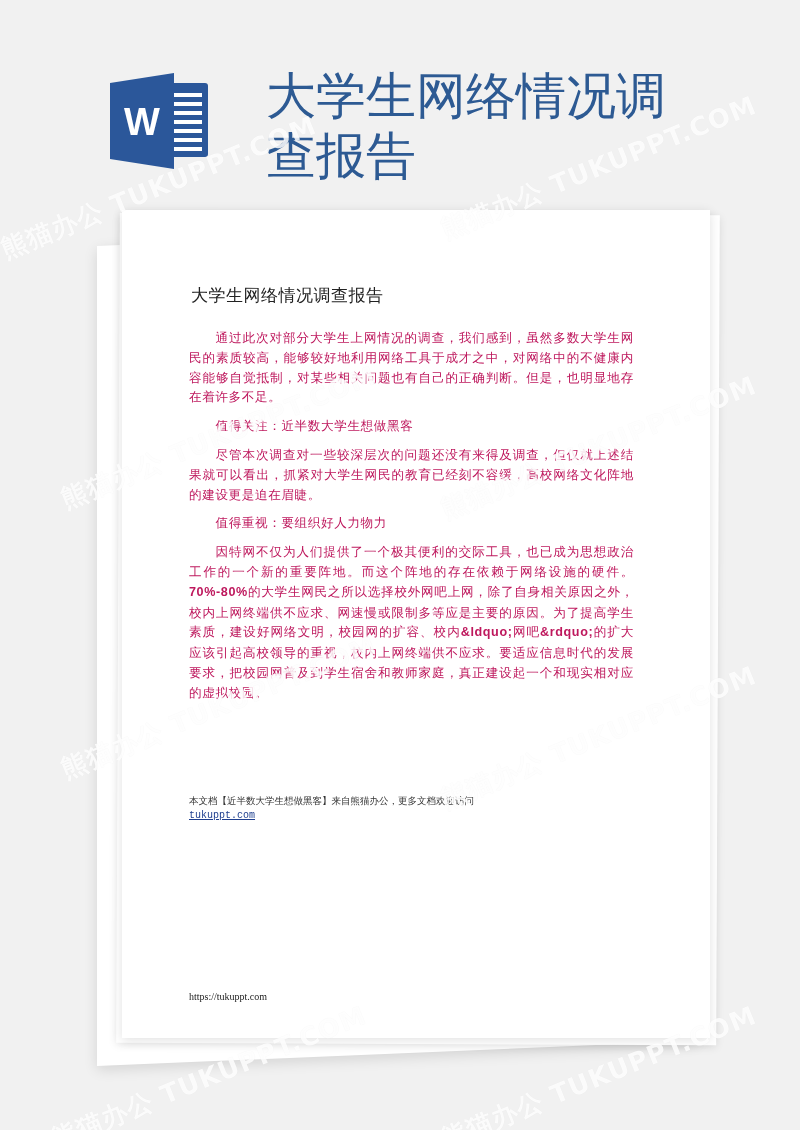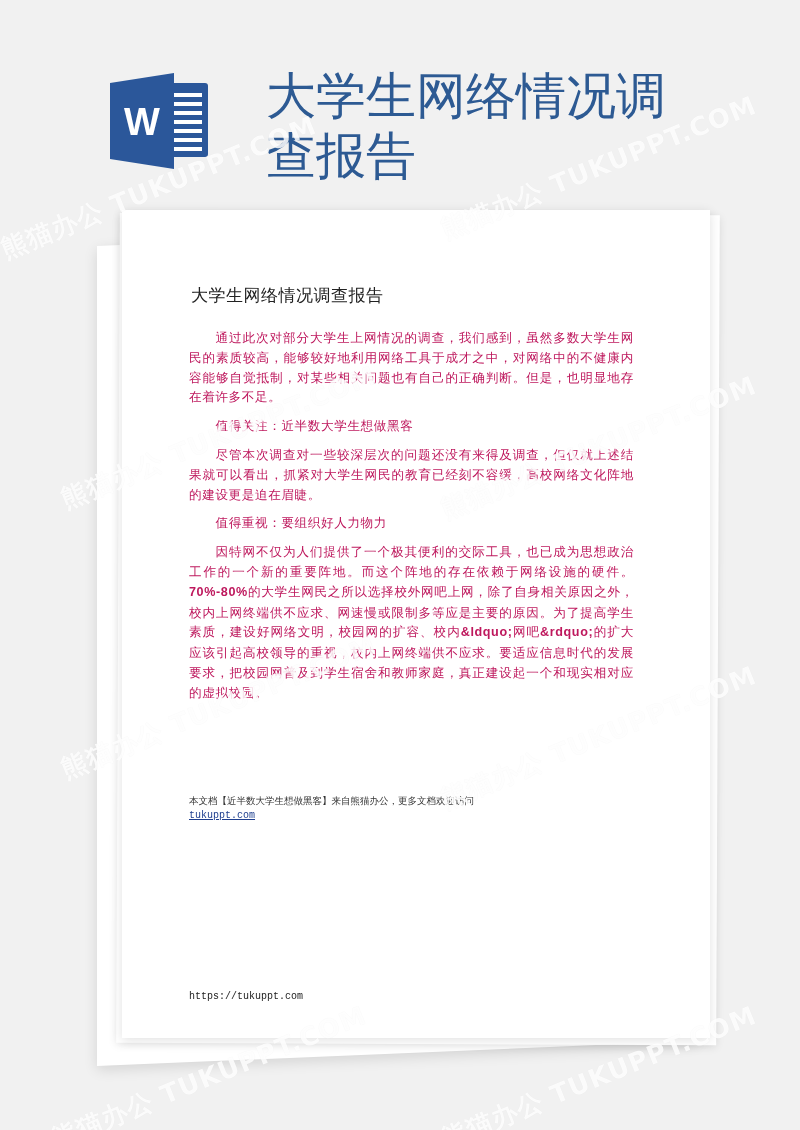--- a/index.html
+++ b/index.html
@@ -55,21 +55,21 @@
   .credit {
     position: absolute; left: 67px; top: 584px; width: 400px;
     font-size: 9.5px; line-height: 14px; color: #333;
   }
   .credit a {
     font-family: Liberation Mono, monospace; color: #1f3f8f; text-decoration: underline;
     font-size: 10px;
   }
   .page-url {
     position: absolute; left: 67px; top: 781px;
-    font-family: Liberation Mono, monospace; font-size: 10px; color: #222;
+    font-family: Liberation Serif, serif; font-size: 10px; color: #222;
   }
 </style>
 </head>
 <body>
 
 <div class="header">
   <svg class="word-icon" viewBox="0 0 104 96" xmlns="http://www.w3.org/2000/svg">
     <rect x="52" y="10" width="48" height="74" rx="3" fill="#2b579a"></rect>
     <g fill="#ffffff">
       <rect x="62" y="20" width="32" height="4"></rect>

